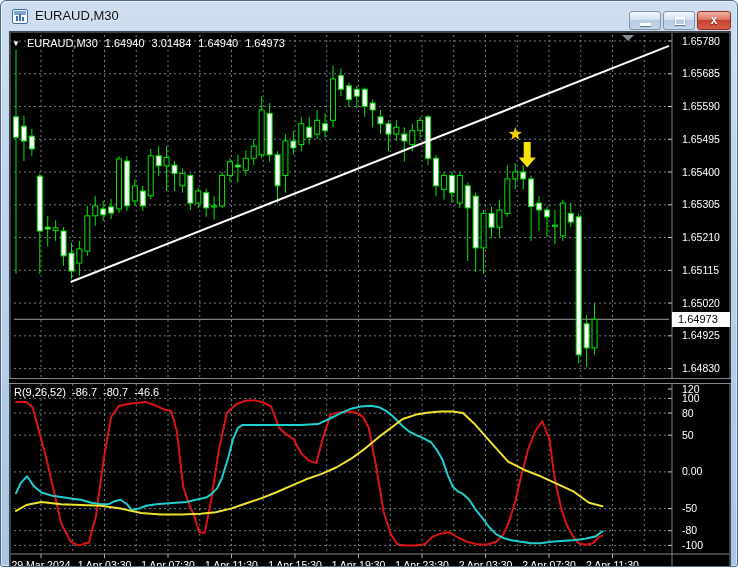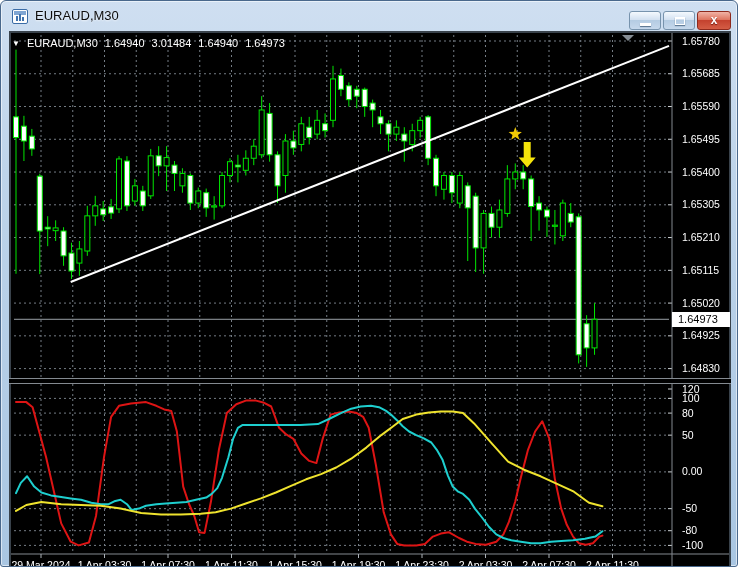--- a/index.html
+++ b/index.html
@@ -341,15 +341,21 @@
     <span class="marker">▼</span>
     <span>EURAUD,M30</span>
     <span>1.64940</span>
     <span>3.01484</span>
     <span>1.64940</span>
     <span>1.64973</span>
   </div>
 
   <div class="panel-sep"></div>
 
+  <div class="indicator-label">
+    <span>R(9,26,52)</span>
+    <span>-86.7</span>
+    <span>-80.7</span>
+    <span>-46.6</span>
+  </div>
 
   <div class="price-box">1.64973</div>
 </div>
 
 </body></html>

